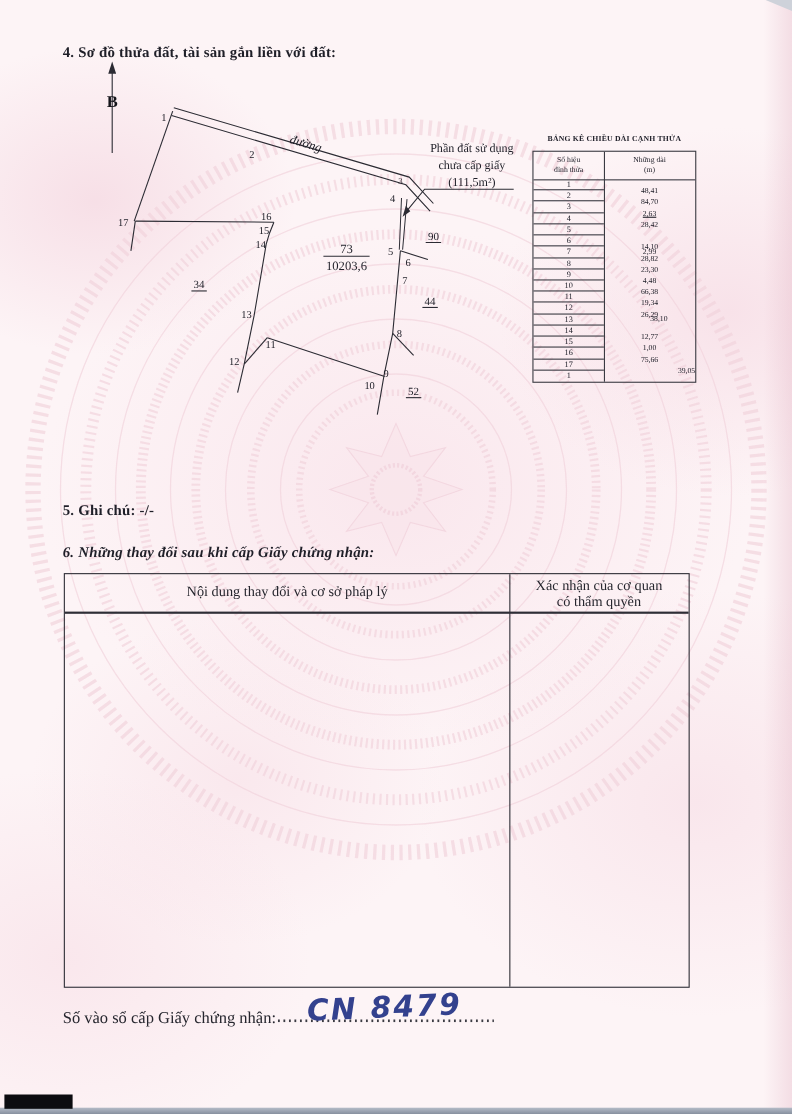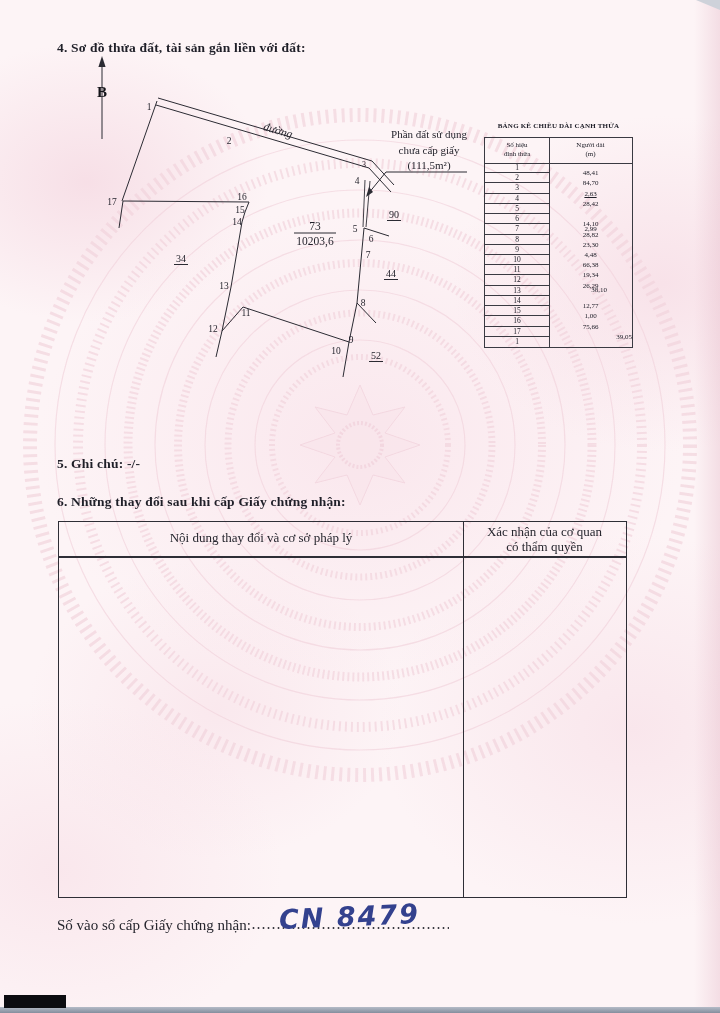--- a/index.html
+++ b/index.html
@@ -15,21 +15,21 @@
       radial-gradient(250px 200px at 30% 70%, rgba(244,210,221,.35), transparent 75%),
       #fdf4f6;
   }
   .noselect{user-select:none;}
   
   #watermark{position:absolute;left:0;top:0;z-index:0;opacity:.85;}
   
   .h-sec{position:absolute;font-weight:bold;font-size:13.5px;letter-spacing:.2px;color:#1f1f28;}
   #sec4{left:57px;top:40px;}
   #sec5{left:57px;top:456px;}
-  #sec6{left:57px;top:494px;}
+  #sec6{left:57px;top:494px;font-style:italic;}
   
   #diagram{position:absolute;left:80px;top:48px;z-index:2;}
   #diagram path, #diagram polyline, #diagram line{fill:none;stroke:#2b2b33;stroke-width:1;}
   #diagram .thin{stroke-width:.9;}
   text.vlabel{font:9.5px "Liberation Serif",serif;fill:#1f1f28;text-anchor:middle;}
   text.vlabel.small{font-size:8px;}
   text.nlabel{font:10px "Liberation Serif",serif;fill:#1f1f28;text-anchor:middle;}
   text.ann{font:11px "Liberation Serif",serif;fill:#1f1f28;text-anchor:middle;}
   text.parcel{font:11.5px "Liberation Serif",serif;fill:#1f1f28;text-anchor:middle;}
   text.north-b{font:15px "Liberation Serif",serif;font-weight:bold;fill:#141419;text-anchor:middle;}
@@ -173,21 +173,21 @@
   <div id="edge-table">
     <div class="et-title">BẢNG KÊ CHIỀU DÀI CẠNH THỬA</div>
     <div class="et-box">
       <div class="et-colline"></div>
       <div class="et-head">
         <div class="c1">
           <span style="display:block">Số hiệu</span>
           <span style="display:block">đỉnh thửa</span>
         </div>
         <div class="c2">
-          <span style="display:block">Người dài</span>
+          <span style="display:block">Những dài</span>
           <span style="display:block">(m)</span>
         </div>
       </div>
       <div class="et-rows">
           <div class="et-row">1</div>
           <div class="et-row">2</div>
           <div class="et-row">3</div>
           <div class="et-row">4</div>
           <div class="et-row">5</div>
           <div class="et-row">6</div>

